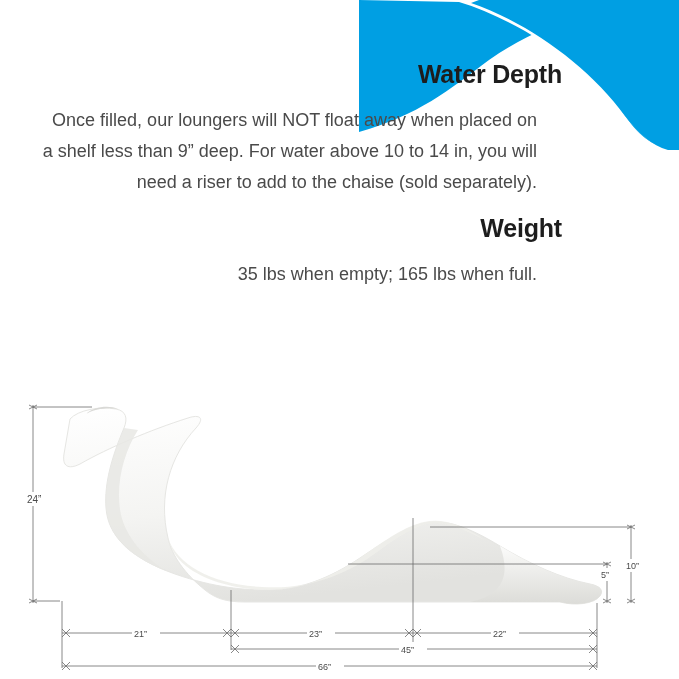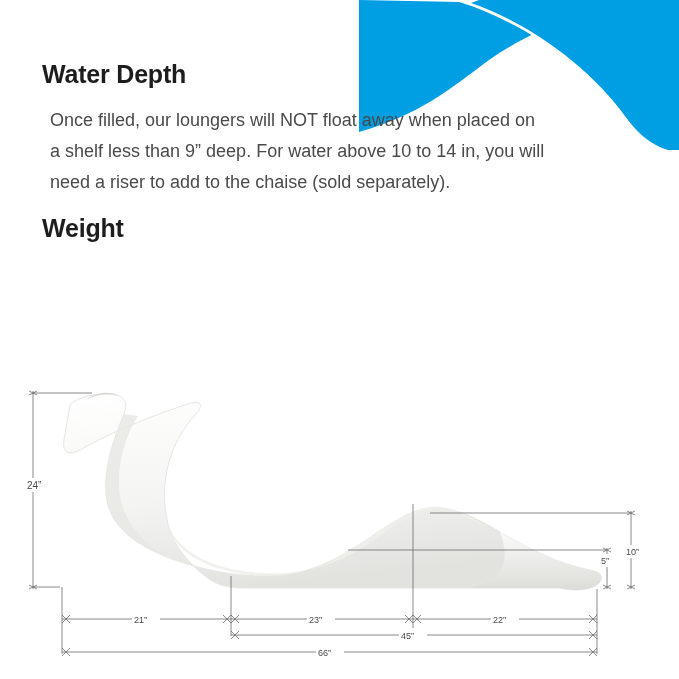--- a/index.html
+++ b/index.html
@@ -13,20 +13,21 @@
     font-family: "Liberation Sans", sans-serif;
     color: #3d3d3d;
     overflow: hidden;
     position: relative;
   }
   #page {
     position: relative;
     width: 679px;
     height: 679px;
     overflow: hidden;
+    text-align: right;
   }
   
   .swoosh {
     position: absolute;
     top: 0;
     right: 0;
     width: 320px;
     height: 150px;
     pointer-events: none;
   }
@@ -44,32 +45,32 @@
     margin: 0 0 16px 0;
     letter-spacing: -0.2px;
   }
   h2.heading.second {
     margin-top: 16px;
   }
   p.body-text {
     font-size: 18px;
     line-height: 31px;
     color: #4a4a4a;
-    margin: 8px;
+    margin: 0;
     max-width: 495px;
   }
   p.body-text.weight-text {
     margin-top: 16px;
   }
 
   
   .diagram {
     position: absolute;
     left: 0;
-    top: 364px;
+    top: 378px;
     width: 679px;
     height: 301px;
   }
   .diagram svg {
     display: block;
   }
   .dim-label {
     font-family: "Liberation Sans", sans-serif;
     font-size: 9px;
     fill: #4a4a4a;
@@ -88,20 +89,21 @@
     <path d="M 320 0 L 118 0 C 160 18 230 62 262 110 C 280 136 290 146 320 150 Z" fill="#009fe3"></path>
     <path d="M 0 0 L 320 0 L 320 150 C 300 150 285 140 268 118 C 232 68 160 20 100 2 Z" fill="#ffffff"></path>
     <path d="M 120 0 L 320 0 L 320 152 C 298 150 283 138 266 116 C 230 66 168 22 112 3 Z" fill="#009fe3"></path>
   </svg>
 
   <div class="content">
     <h2 class="heading">Water Depth</h2>
     <p class="body-text">Once filled, our loungers will NOT float away when placed on a shelf less than 9” deep. For water above 10 to 14 in, you will need a riser to add to the chaise (sold separately).</p>
 
     <h2 class="heading second">Weight</h2>
+    <p class="body-text weight-text">35 lbs when empty; 165 lbs when full.</p>
   </div>
 
   <div class="diagram">
     <svg width="679" height="301" viewBox="0 0 679 301">
 
       <defs>
         <linearGradient id="loungerShade" x1="0" y1="0" x2="0.3" y2="1">
           <stop offset="0%" stop-color="#ffffff"></stop>
           <stop offset="55%" stop-color="#f4f4f2"></stop>
           <stop offset="100%" stop-color="#e2e2df"></stop>

